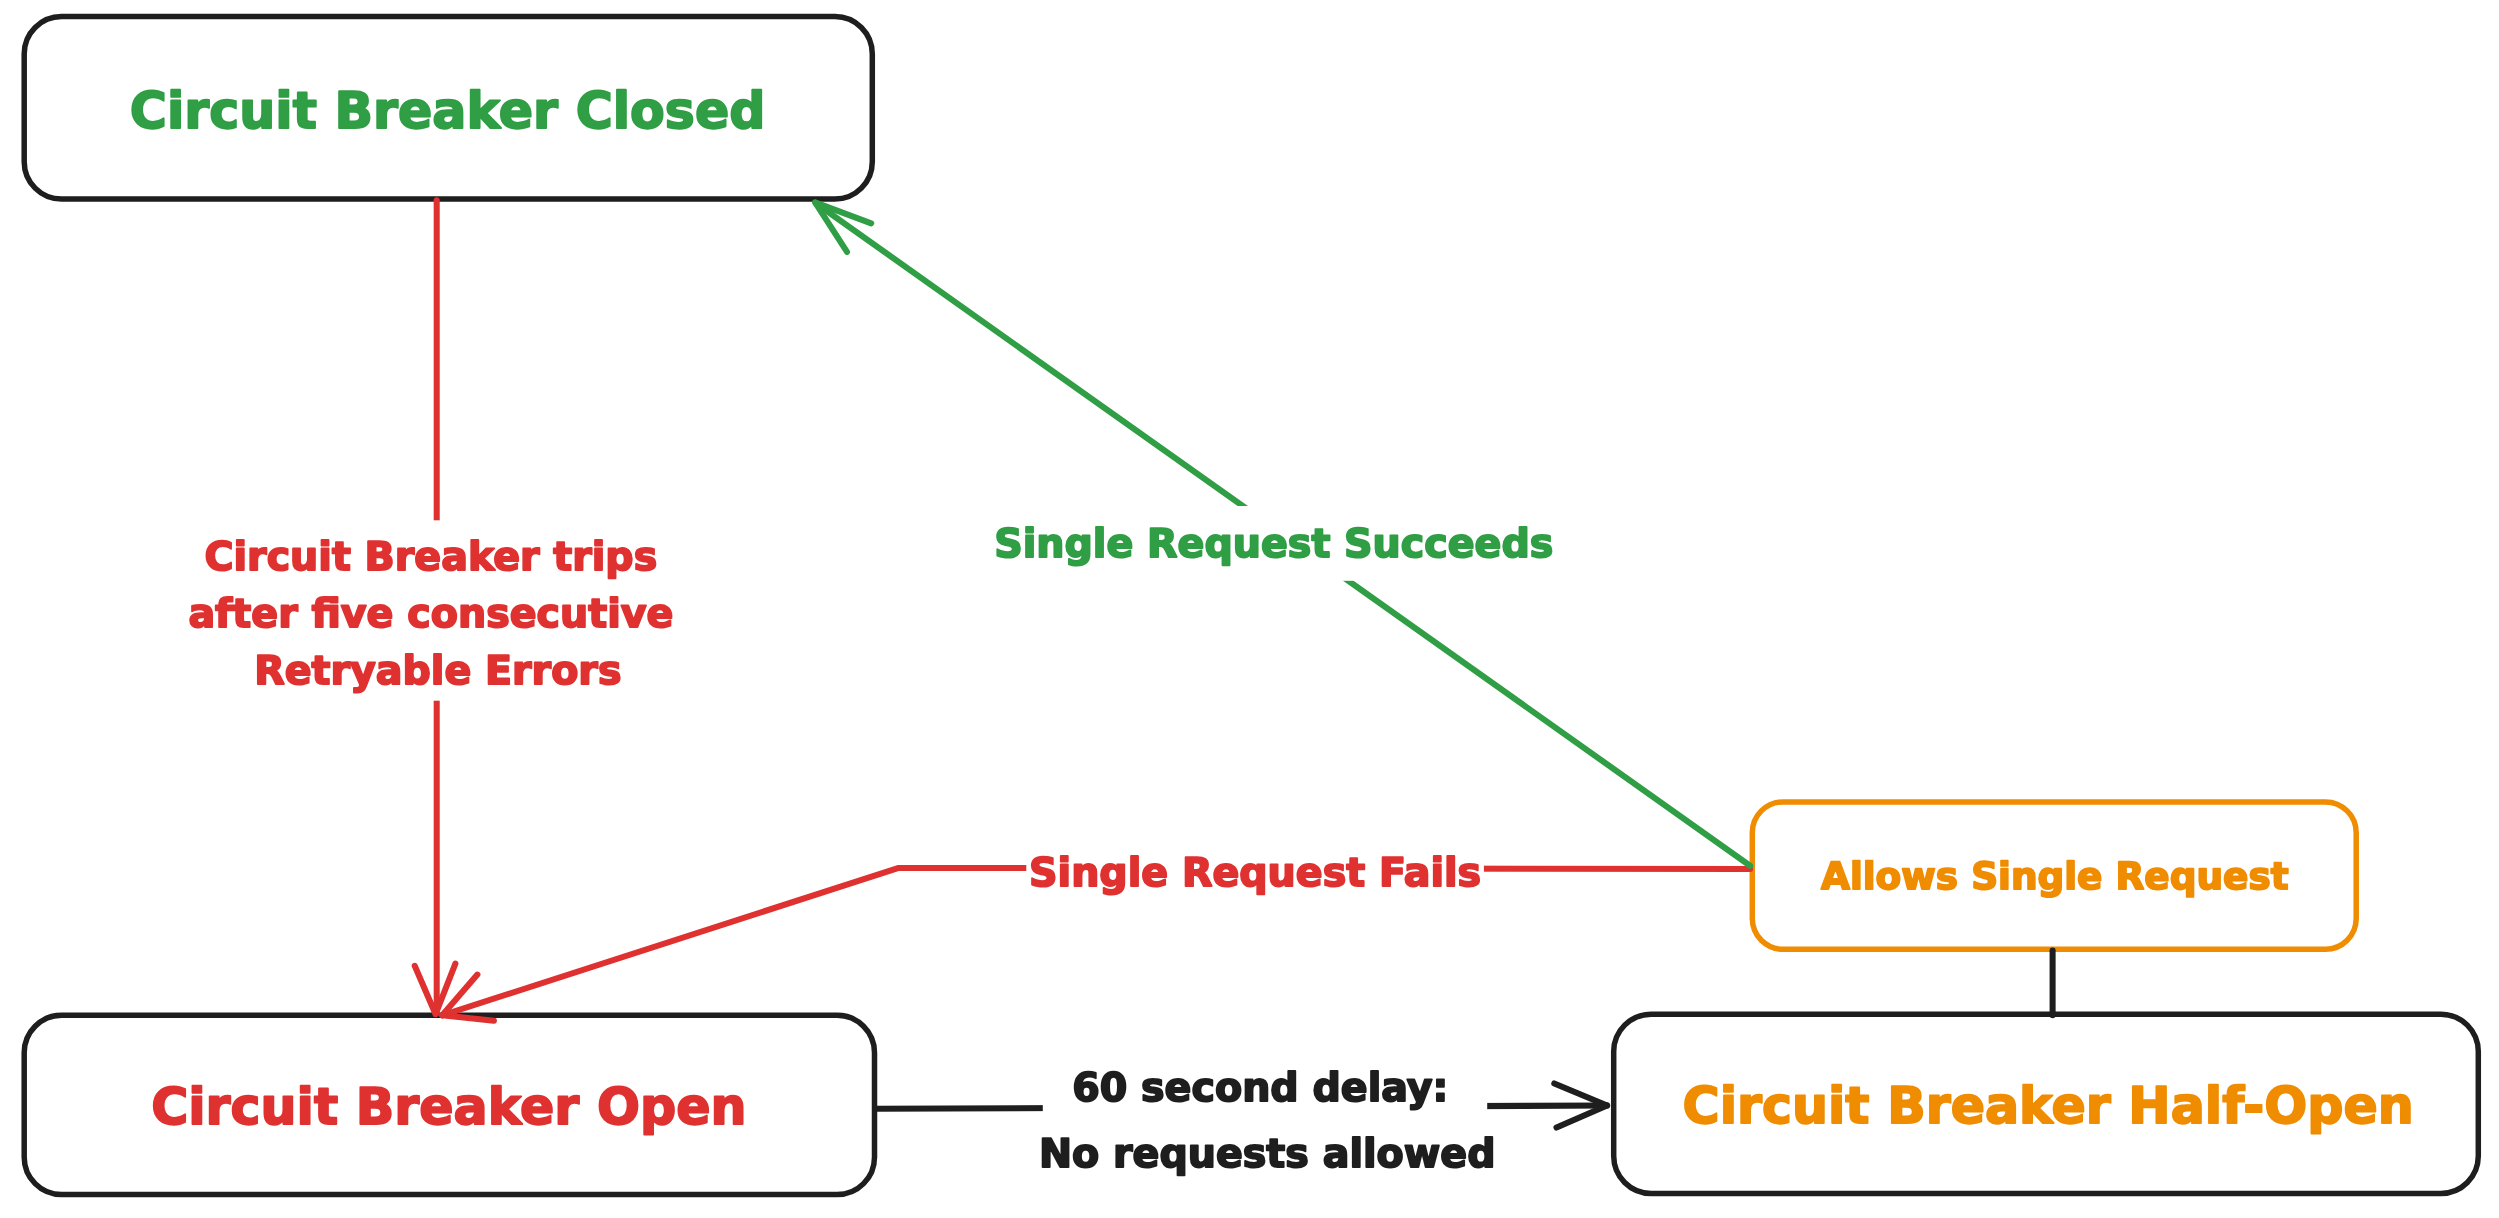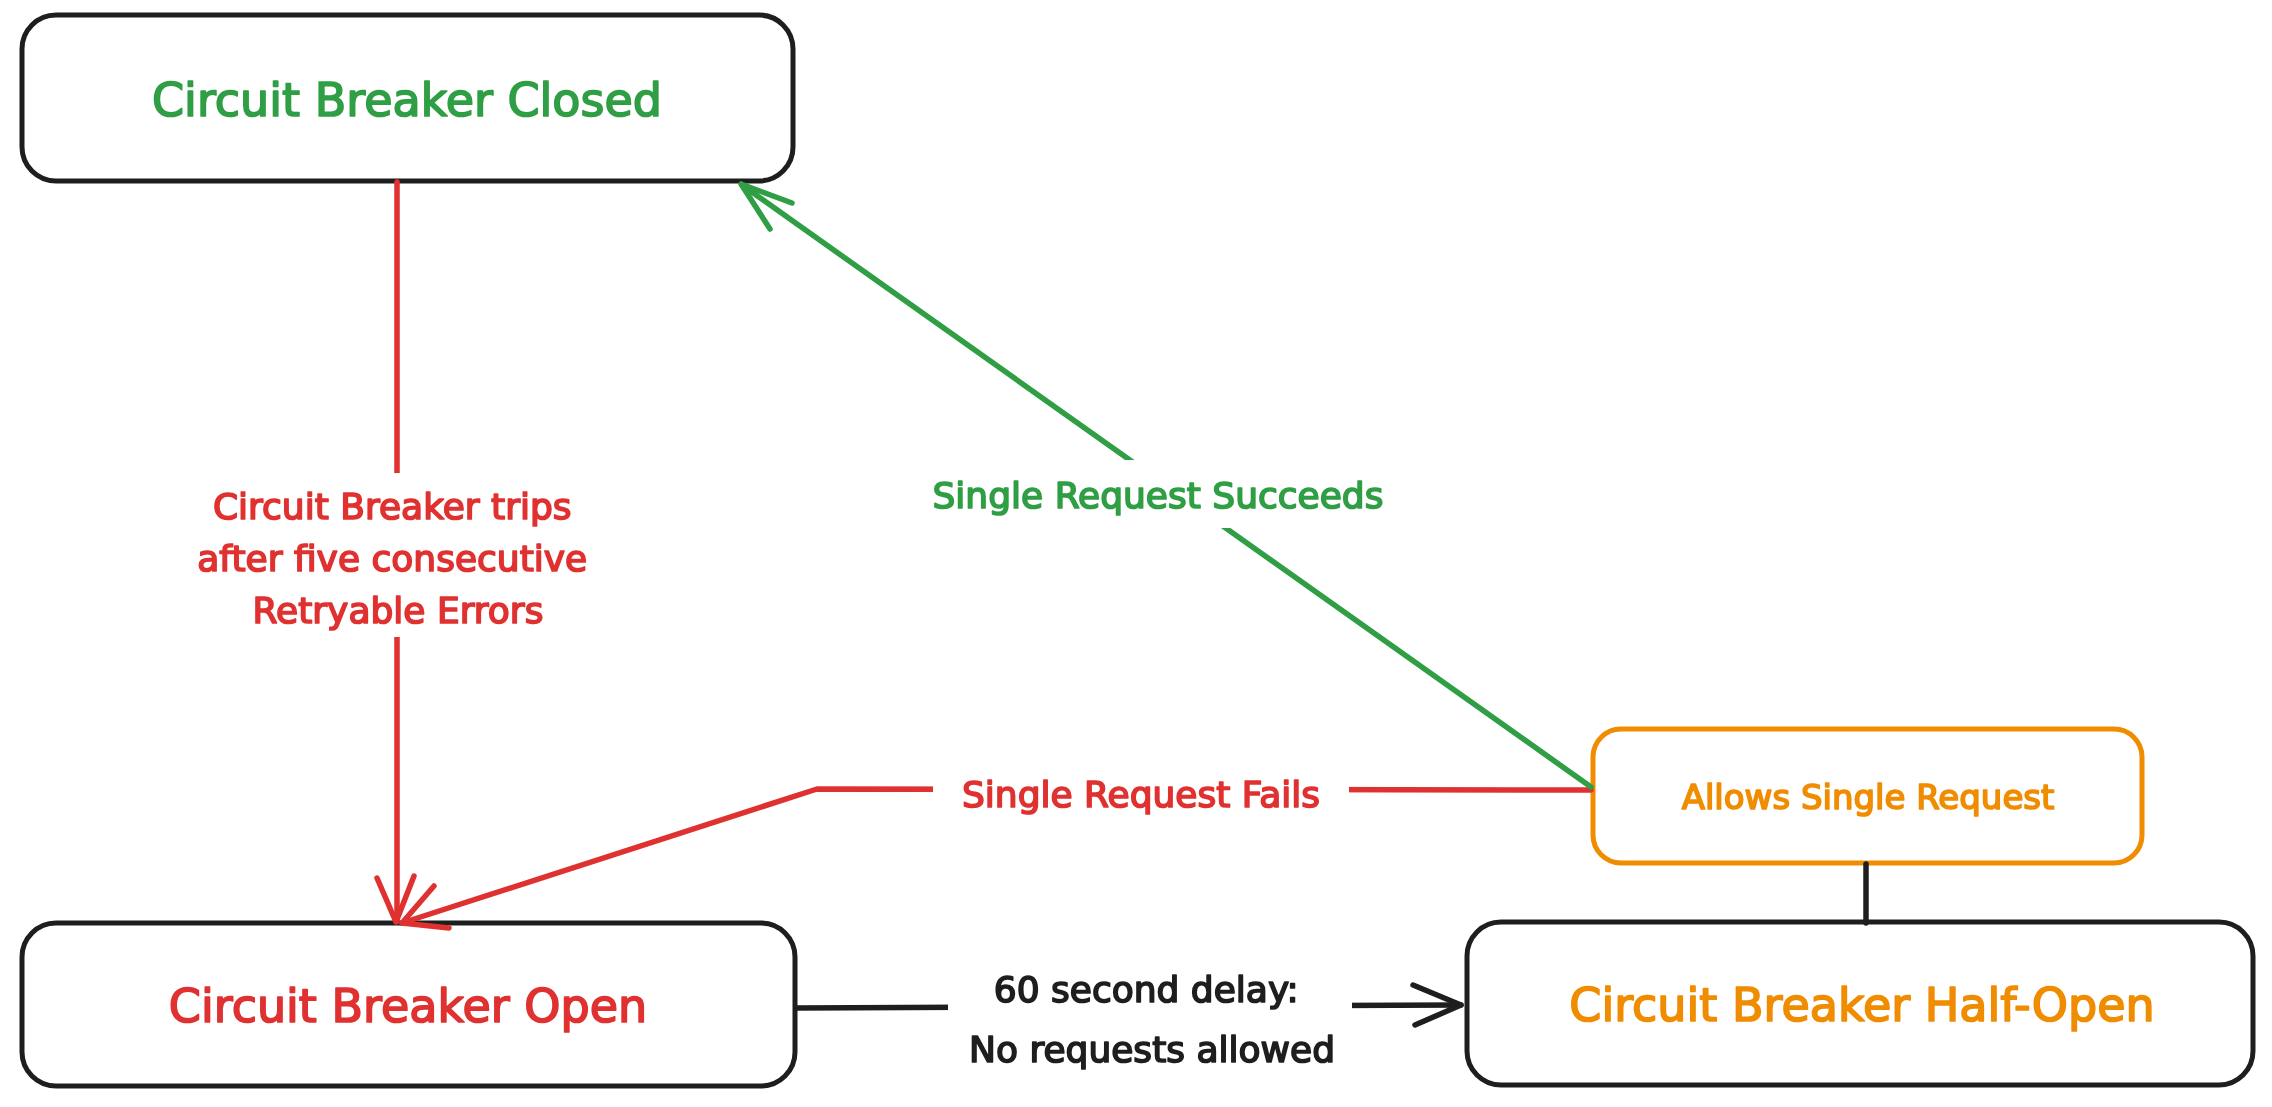--- a/index.html
+++ b/index.html
@@ -3,21 +3,21 @@
 <meta charset="utf-8">
 <style>
   html, body {
     margin: 0;
     padding: 0;
     background: #ffffff;
     width: 2272px;
     height: 1107px;
     overflow: hidden;
   }
-  .canvas-wrap { width: 1812px; height: 1107px; }
+  .canvas-wrap { width: 1812px; height: 1107px; font-weight: bold; }
   svg { display: block; width: 2272px; height: 1107px; }
 
   .node-box {
     fill: #ffffff;
     stroke-width: 5px;
   }
   .edge {
     fill: none;
     stroke-width: 5.5px;
     stroke-linecap: round;

